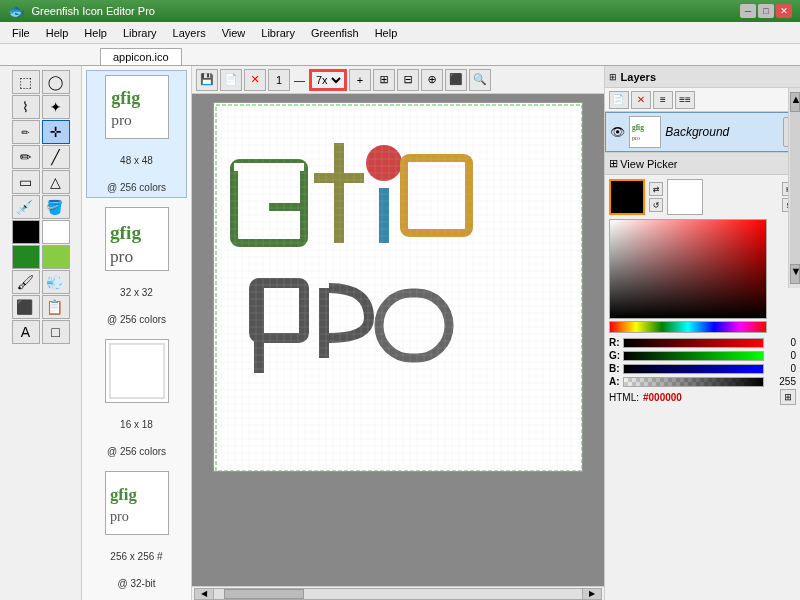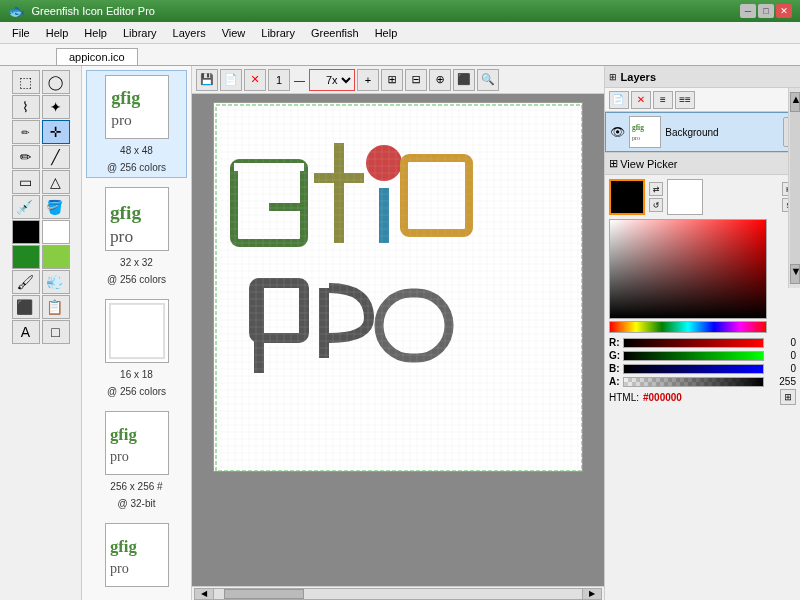--- a/index.html
+++ b/index.html
@@ -11,66 +11,66 @@
     #titlebar .win-btn { width: 16px; height: 14px; font-size: 9px; display: flex; align-items: center; justify-content: center; cursor: pointer; border-radius: 2px; }
     #titlebar .win-btn-min { background: #c0c0c0; color: #333; }
     #titlebar .win-btn-max { background: #c0c0c0; color: #333; }
     #titlebar .win-btn-close { background: #e05050; color: white; }
 
     
     #menubar { background: #f0f0f0; height: 22px; display: flex; align-items: center; border-bottom: 1px solid #ccc; padding: 0 4px; }
     .menu-item { padding: 2px 8px; cursor: pointer; font-size: 11px; }
 
     
-    #tabbar { background: #f5f5f5; height: 22px; display: flex; align-items: flex-end; border-bottom: 1px solid #aaa; padding-left: 56px; }
+    #tabbar { background: #f5f5f5; height: 22px; display: flex; align-items: flex-end; border-bottom: 1px solid #aaa; padding-left: 100px; }
     .tab { background: white; border: 1px solid #aaa; border-bottom: none; padding: 2px 12px; font-size: 11px; cursor: pointer; }
 
     
     #main { display: flex; height: calc(600px - 22px - 22px - 22px); }
 
     
     #left-toolbar { width: 82px; background: #f0f0f0; border-right: 1px solid #ccc; display: flex; flex-direction: column; padding: 4px 2px; gap: 1px; flex-shrink: 0; }
     .toolbar-row { display: flex; gap: 2px; justify-content: center; }
     .tool-btn { width: 28px; height: 24px; background: #e8e8e8; border: 1px solid #aaa; display: flex; align-items: center; justify-content: center; cursor: pointer; font-size: 14px; }
     .tool-btn.active { background: #b0d0f8; border-color: #0060a0; }
     .tool-btn.color-black { background: black; }
     .tool-btn.color-white { background: white; }
     .tool-btn.color-green { background: #228822; }
     .tool-btn.color-lime { background: #88cc44; }
 
     
     #icon-list { width: 110px; background: #f8f8f8; border-right: 1px solid #ccc; overflow-y: auto; flex-shrink: 0; padding: 4px; }
     .icon-item { display: flex; flex-direction: column; align-items: center; padding: 4px 2px; cursor: pointer; border: 1px solid transparent; margin-bottom: 4px; }
     .icon-item.selected { background: #ddeeff; border-color: #99bbdd; }
     .icon-thumb { width: 64px; height: 64px; border: 1px solid #aaa; background: #fff; display: flex; align-items: center; justify-content: center; overflow: hidden; }
-    .icon-label { font-size: 10px; text-align: center; color: #333; margin-top: 6px; }
+    .icon-label { font-size: 10px; text-align: center; color: #333; margin-top: 16px; }
 
     
     #canvas-area { flex: 1; background: #888; overflow: auto; position: relative; display: flex; flex-direction: column; }
     #canvas-toolbar { background: #f0f0f0; border-bottom: 1px solid #ccc; height: 28px; display: flex; align-items: center; padding: 0 4px; gap: 2px; }
     #canvas-toolbar .ctb-btn { width: 22px; height: 22px; background: #e8e8e8; border: 1px solid #aaa; display: flex; align-items: center; justify-content: center; cursor: pointer; font-size: 11px; }
-    #canvas-toolbar select { font-size: 11px; height: 22px; border: 1px solid #ef4444; padding-left: 12px; }
+    #canvas-toolbar select { font-size: 11px; height: 22px; border: 3px solid #ef4444; }
     #canvas-wrapper { flex: 1; overflow: auto; background: #888; padding: 8px; display: flex; justify-content: center; align-items: flex-start; }
     #pixel-canvas { background: white; position: relative; }
 
     
     #pixel-canvas-svg { display: block; }
 
     
     #right-panel { width: 196px; background: #f0f0f0; border-left: 1px solid #ccc; display: flex; flex-direction: column; flex-shrink: 0; }
     #layers-section { border-bottom: 1px solid #ccc; }
     #layers-header { background: #e0e0e0; border-bottom: 1px solid #ccc; height: 22px; display: flex; align-items: center; padding: 0 4px; gap: 2px; cursor: pointer; }
     #layers-header .expand-icon { font-size: 9px; margin-right: 2px; }
     #layers-header .title { font-size: 11px; font-weight: bold; }
     #layers-toolbar { background: #f5f5f5; border-bottom: 1px solid #ccc; height: 24px; display: flex; align-items: center; padding: 0 4px; gap: 2px; }
     .layer-btn { width: 20px; height: 18px; background: #e8e8e8; border: 1px solid #aaa; display: flex; align-items: center; justify-content: center; cursor: pointer; font-size: 10px; }
     .layer-item { display: flex; align-items: center; padding: 3px 4px; gap: 4px; background: #d0e4f8; border: 1px solid #6699bb; }
     .layer-eye { font-size: 12px; cursor: pointer; }
     .layer-thumb { width: 32px; height: 32px; border: 1px solid #aaa; background: white; display: flex; align-items: center; justify-content: center; overflow: hidden; }
-    .layer-name { font-size: 10px; }
+    .layer-name { font-size: 12px; font-style: italic; }
     #layers-scroll { overflow-y: auto; }
 
     
     #color-picker-section { flex: 1; overflow: hidden; }
     #color-picker-header { background: #e0e0e0; border-bottom: 1px solid #ccc; height: 22px; display: flex; align-items: center; padding: 0 4px; gap: 2px; cursor: pointer; }
     #color-picker-body { padding: 4px; }
     #color-swatches { display: flex; align-items: center; gap: 4px; margin-bottom: 4px; }
     #fg-swatch { width: 36px; height: 36px; background: black; border: 2px solid #ff8800; cursor: pointer; }
     #bg-swatch { width: 36px; height: 36px; background: white; border: 1px solid #aaa; cursor: pointer; position: relative; }
     .swatch-controls { display: flex; flex-direction: column; gap: 2px; }

